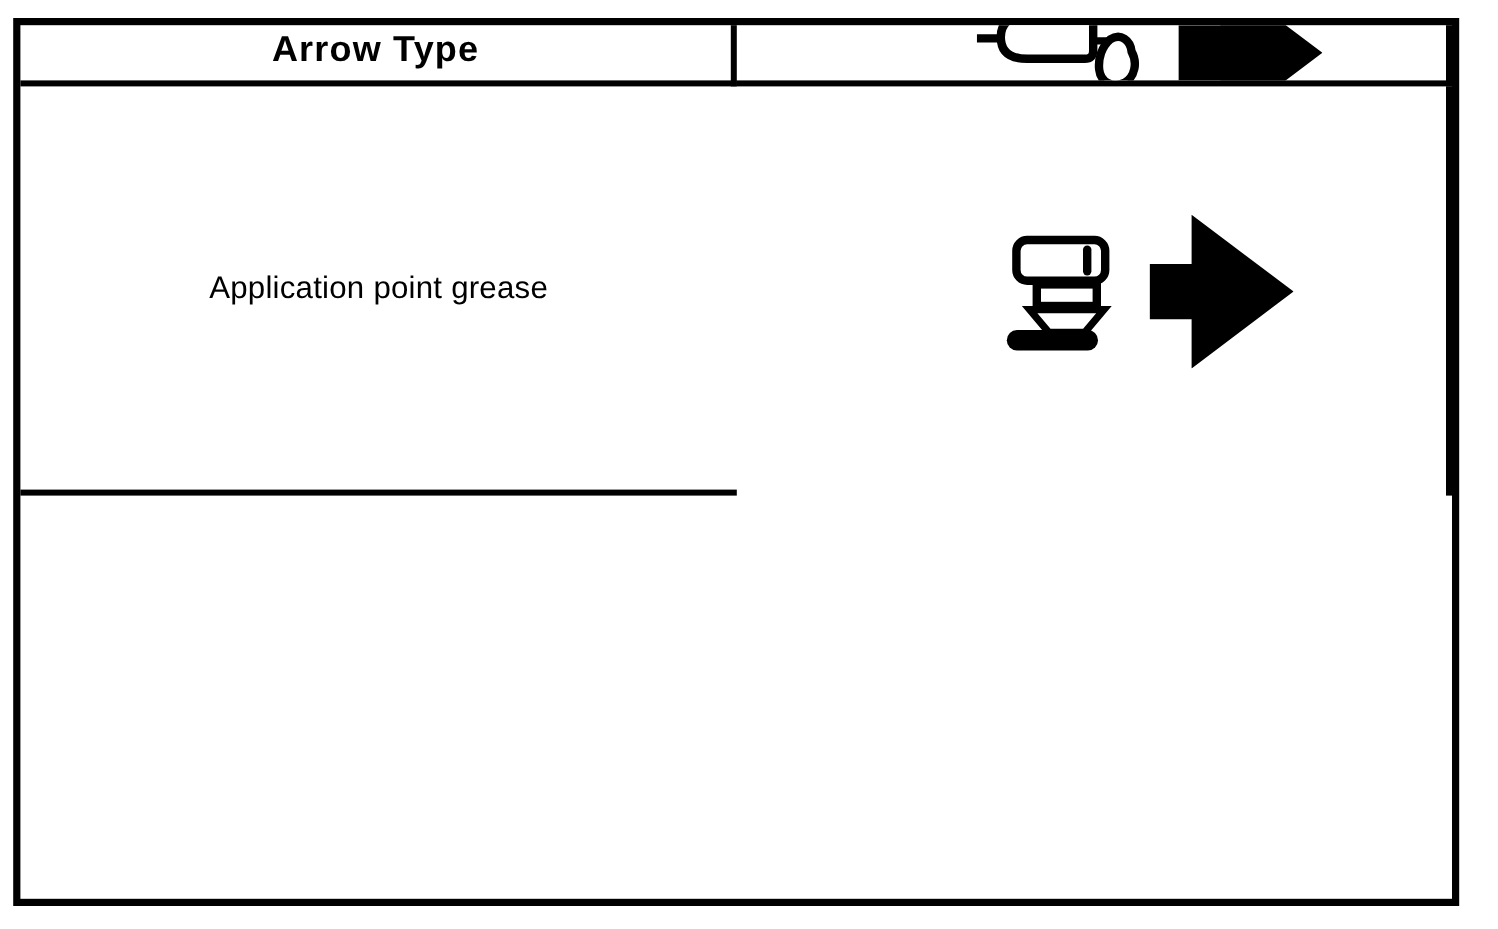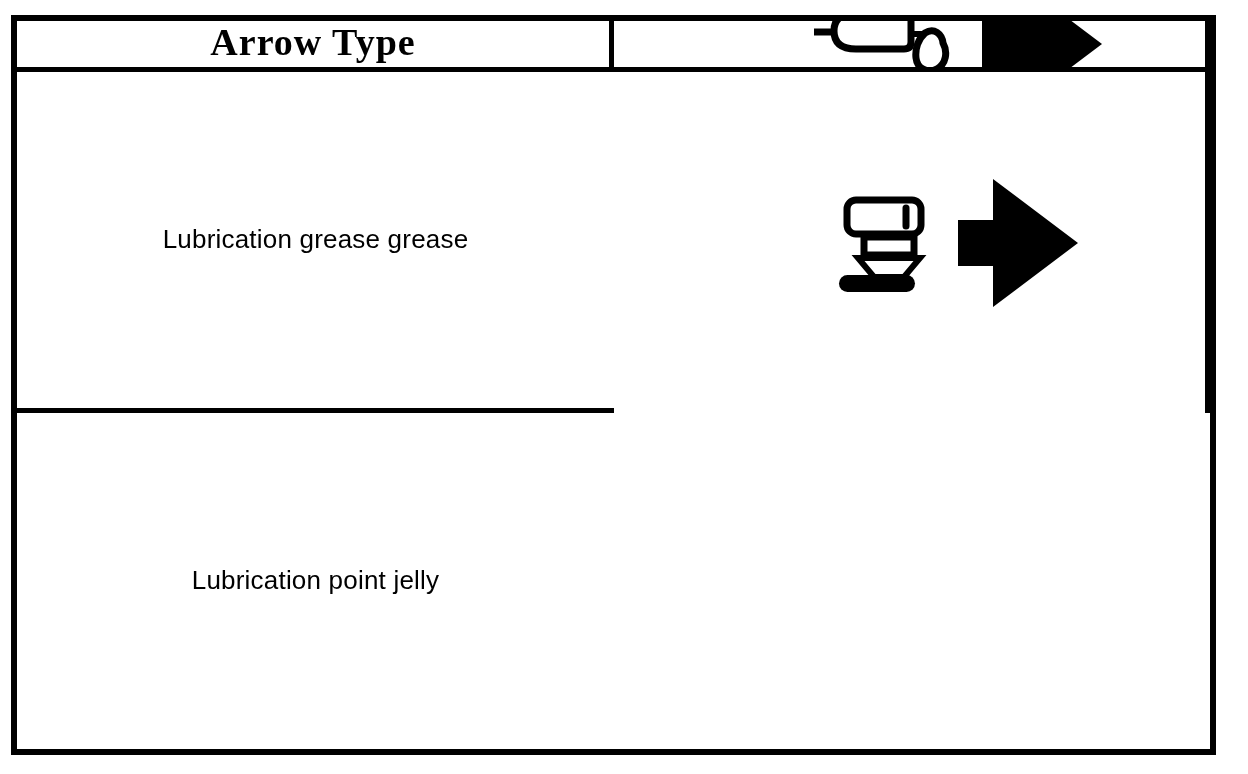--- a/index.html
+++ b/index.html
@@ -35,25 +35,24 @@
     display: flex;
     align-items: center;
     justify-content: center;
     box-sizing: border-box;
     overflow: hidden;
   }
   .b-r { border-right: 5px solid #000000; }
   .b-b { border-bottom: 5px solid #000000; }
   .header-cell {
     font-weight: bold;
-    font-size: 38px;
+    font-size: 30px;
     letter-spacing: 1px;
     line-height: 1;
     padding-bottom: 4px;
-    font-family: Liberation Serif, serif;
   }
   .text-cell {
     font-size: 26px;
     letter-spacing: 0.2px;
     line-height: 1.2;
   }
   .icon-group {
     display: flex;
     align-items: center;
     gap: 30px;
@@ -78,34 +77,33 @@
           <path d="M42 4 H90 Q97 4 97 11 V33 Q97 40 90 40 H42 Q20 40 20 22 Q20 4 42 4 Z" stroke-width="7" fill="#ffffff"></path>
           <line x1="97" y1="25" x2="112" y2="25" stroke-width="6"></line>
           <path d="M111 24 C120 18 128 25 129 34 C134 43 132 55 123 60 C113 65 103 59 102 49 C101 40 104 30 111 24 Z" stroke-width="7" fill="#ffffff"></path>
         </svg>
 
         <svg class="glyph" width="120" height="128" viewBox="0 0 120 128" aria-hidden="true">
           <path d="M0 41 H35 V0 L120 64 L35 128 V87 H0 Z" fill="#000000"></path>
         </svg>
       </div>
     </div>
-    <div class="cell text-cell b-b">Lubrication grease grease</div>
+    <div class="cell text-cell b-b">Application point grease</div>
 
     <div class="cell b-r">
       <div class="icon-group">
 
         <svg class="glyph" width="90" height="100" viewBox="0 0 90 100" stroke="#000000" fill="none" aria-hidden="true">
           <rect x="9" y="7" width="74" height="34" rx="9" stroke-width="7" fill="#ffffff"></rect>
           <line x1="68" y1="15" x2="68" y2="33" stroke-width="7" stroke-linecap="round"></line>
           <rect x="26" y="44" width="50" height="18" stroke-width="7" fill="#ffffff"></rect>
           <path d="M20 65 H82 L66 84 H36 Z" stroke-width="6" fill="#ffffff"></path>
           <rect x="1" y="82" width="76" height="17" rx="8.5" fill="#000000" stroke="none"></rect>
         </svg>
 
         <svg class="glyph" width="120" height="128" viewBox="0 0 120 128" aria-hidden="true">
           <path d="M0 41 H35 V0 L120 64 L35 128 V87 H0 Z" fill="#000000"></path>
         </svg>
       </div>
     </div>
-    <div class="cell text-cell">Lubrication point jelly</div>
 
   </div>
 </div>
 
 </body></html>

